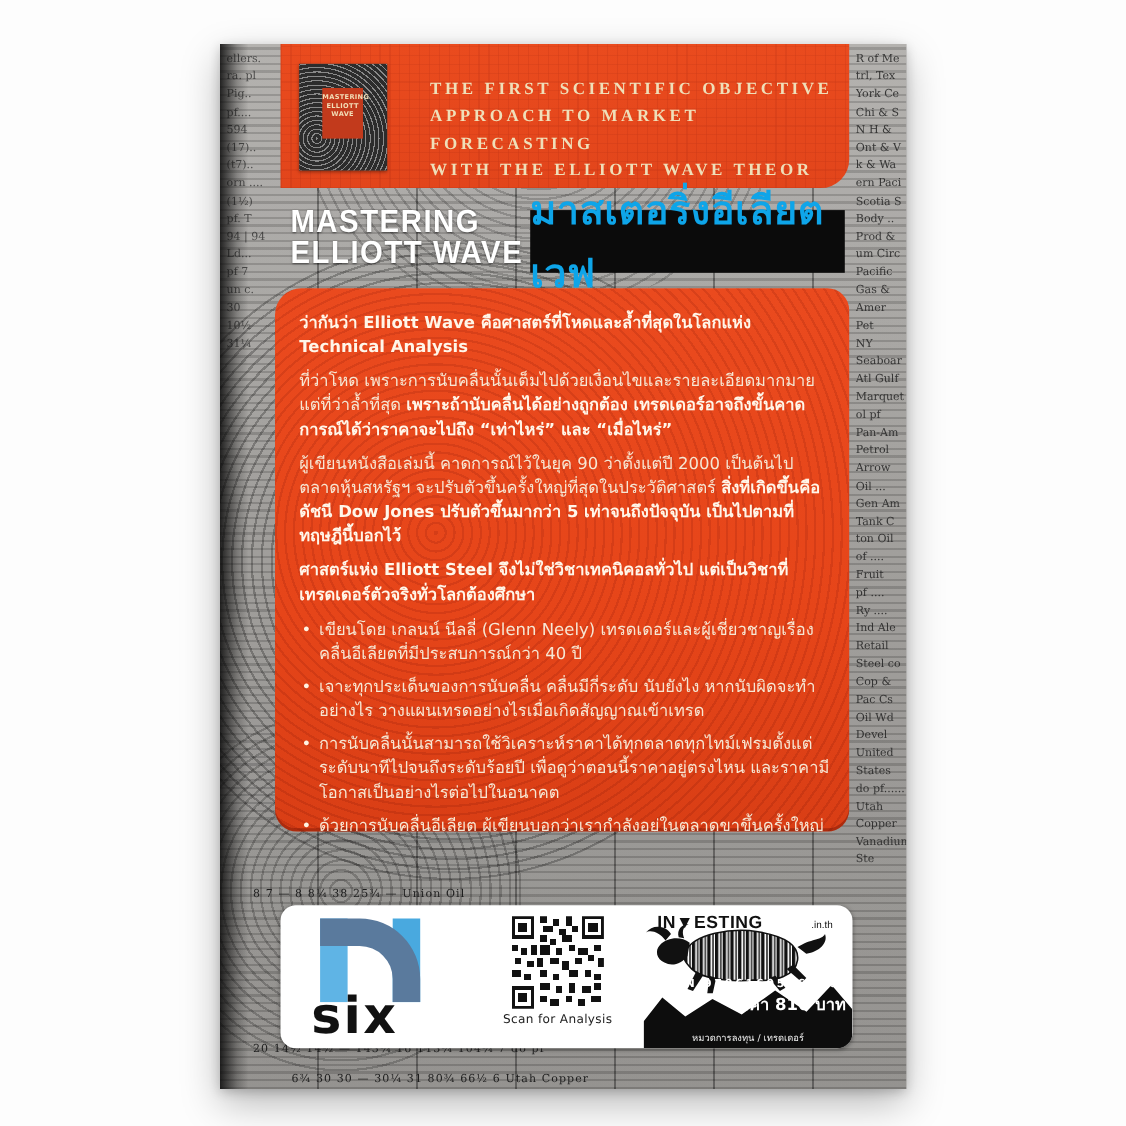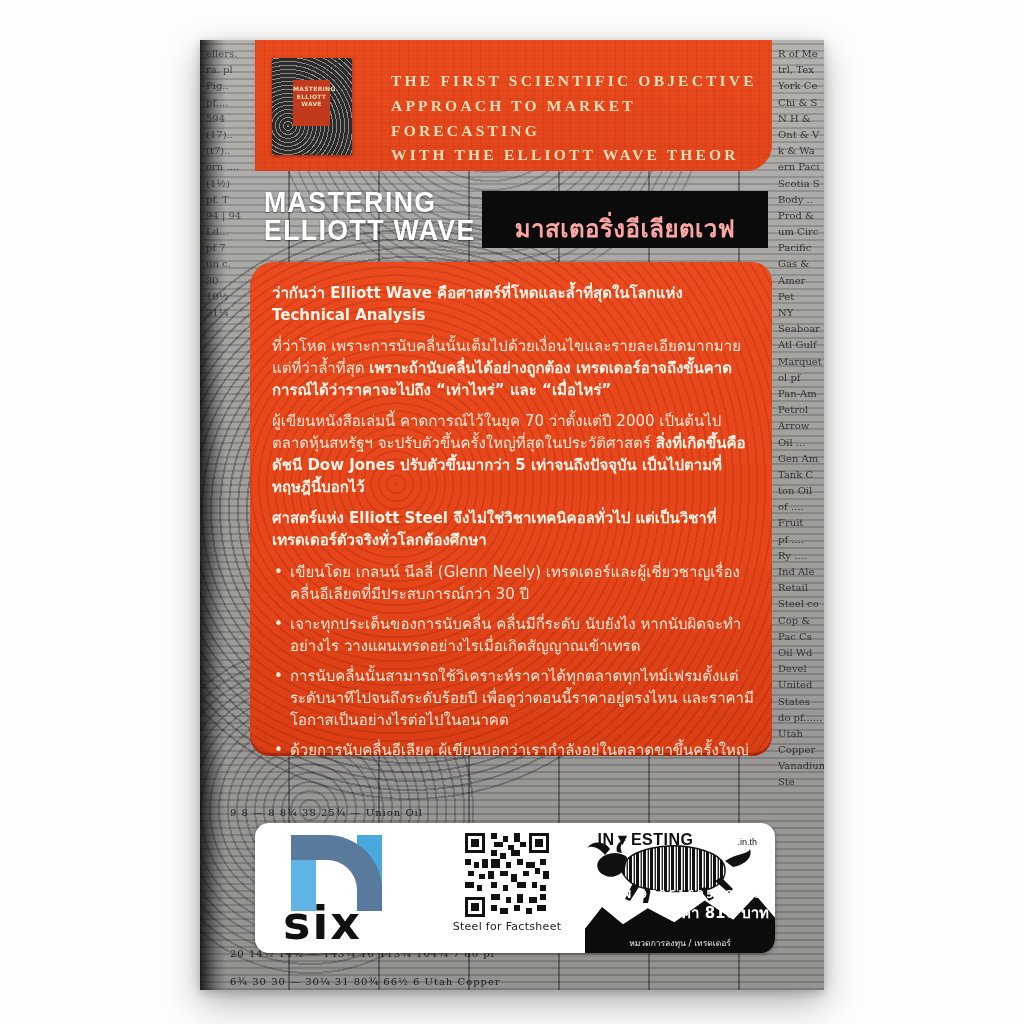--- a/index.html
+++ b/index.html
@@ -27,21 +27,21 @@
   .ring.r1 { left:-80px; top:180px; width:580px; height:580px; }
   .ring.r2 { left:60px;  top:-140px; width:460px; height:380px; opacity:.4; }
   .ring.r3 { left:-60px; top:600px; width:340px; height:340px; opacity:.45; }
   .news-col { position:absolute; top:6px; height:940px; overflow:hidden; color:#222;
     font-family:"DejaVu Serif","Liberation Serif",serif; font-size:10px; line-height:1.62;
     white-space:pre-line; opacity:.85; }
   .news-col.right { left:578px; width:46px; }
   .news-col.left  { left:6px; width:46px; opacity:.7; }
   .ticker { position:absolute; left:30px; width:586px; overflow:hidden; white-space:nowrap;
     font-family:"DejaVu Serif","Liberation Serif",serif; font-size:10px; color:#1d1d1d; letter-spacing:1px; }
-  .ticker.t1 { top:767px; } .ticker.t2 { top:908px; } .ticker.t3 { top:936px; }
+  .ticker.t1 { top:767px; } .ticker.t2 { top:908px; } .ticker.t3 { top:936px;margin-left:35px; }
 
   
   .banner { position:absolute; left:55px; top:0; width:517px; height:131px;
     background:linear-gradient(180deg,#ea4b1e,#e2451b); border-radius:0 0 26px 0; }
   .banner-tape { position:absolute; inset:0; border-radius:0 0 26px 0; opacity:.25;
     background:repeating-linear-gradient(90deg, rgba(120,15,0,.35) 0 1px, transparent 1px 9px),
                repeating-linear-gradient(0deg, rgba(120,15,0,.3) 0 1px, transparent 1px 8px);
     mix-blend-mode:multiply; }
   .thumb { position:absolute; left:17px; top:18px; width:80px; height:97px; background:#4b4b4b;
     overflow:hidden; box-shadow:0 1px 3px rgba(0,0,0,.4);
@@ -54,22 +54,22 @@
   .banner-text { position:absolute; left:112px; top:29px; color:#efdfb9; font-weight:bold;
     font-size:15.5px; letter-spacing:3.2px; line-height:1.6; white-space:pre-line;
     font-family:Liberation Serif, serif;margin-left:24px; }
 
   
   .title-en { position:absolute; left:64px; top:148px; color:#ffffff; font-weight:800;
     font-size:29px; line-height:.98; letter-spacing:1.5px; white-space:pre-line;
     transform:scaleX(.92); transform-origin:left top;
     text-shadow:0 1px 2px rgba(0,0,0,.5); font-family:"Liberation Sans",sans-serif; }
   .title-th { position:absolute; left:282px; top:151px; width:286px; height:57px;
-    background:#0b0b0b; color:#fca5a5; font-weight:bold; font-size:24px;
-    display:flex; align-items:flex-end; justify-content:center; letter-spacing:.5px; }
+    background:#0b0b0b; color:#0ea5e9; font-weight:bold; font-size:36px;
+    display:flex; align-items:center; justify-content:center; letter-spacing:.5px; }
 
   
   .panel { position:absolute; left:50px; top:222px; width:522px; height:494px;
     background:linear-gradient(180deg,#ea4a1e 0%,#e64519 60%,#d93e15 100%);
     border-radius:24px 20px 20px 20px; overflow:hidden;
     box-shadow:inset 0 -3px 0 rgba(90,10,0,.35); }
   .panel-tex { position:absolute; inset:0; opacity:.28; mix-blend-mode:multiply;
     background:repeating-radial-gradient(circle at 28% 45%, rgba(120,15,0,.5) 0 2px, transparent 2px 8px); }
   .panel-inner { position:absolute; inset:0; padding:20px 16px 0 22px; color:#f6e7d4;
     font-size:15px; line-height:1.47; }
@@ -159,21 +159,21 @@
 orn ....
 (1½)
 pf. T
 94 | 94
 Ld...
 pf 7
 un c.
 30
 10½
 31¼</div>
-    <div class="ticker t1">9    8  —       8    8¼      38   25¾  —   Union Oil</div>
+    <div class="ticker t1">8    7  —       8    8¼      38   25¾  —   Union Oil</div>
     <div class="ticker t2">20   14½   14½ —   143¾  16   113¾  104¾   7    do pf</div>
     <div class="ticker t3">6¾   30    30 —    30¼   31    80¾   66½   6    Utah Copper</div>
 
     <div class="banner">
       <div class="banner-tape"></div>
       <div class="thumb">
         <div class="engr"></div>
         <div class="redbox">MASTERING
 ELLIOTT
 WAVE</div>
@@ -187,24 +187,24 @@
 ELLIOTT WAVE</div>
     <div class="title-th">
       <span>มาสเตอริ่งอีเลียตเวฟ</span>
     </div>
 
     <div class="panel">
       <div class="panel-tex"></div>
       <div class="panel-inner">
         <p><span class="b">ว่ากันว่า Elliott Wave คือศาสตร์ที่โหดและล้ำที่สุดในโลกแห่ง Technical Analysis</span></p>
         <p><span>ที่ว่าโหด เพราะการนับคลื่นนั้นเต็มไปด้วยเงื่อนไขและรายละเอียดมากมาย แต่ที่ว่าล้ำที่สุด </span><span class="b">เพราะถ้านับคลื่นได้อย่างถูกต้อง เทรดเดอร์อาจถึงขั้นคาดการณ์ได้ว่าราคาจะไปถึง “เท่าไหร่” และ “เมื่อไหร่”</span></p>
-        <p><span>ผู้เขียนหนังสือเล่มนี้ คาดการณ์ไว้ในยุค 70 ว่าตั้งแต่ปี 2000 เป็นต้นไป ตลาดหุ้นสหรัฐฯ จะปรับตัวขึ้นครั้งใหญ่ที่สุดในประวัติศาสตร์ </span><span class="b">สิ่งที่เกิดขึ้นคือ ดัชนี Dow Jones ปรับตัวขึ้นมากว่า 5 เท่าจนถึงปัจจุบัน เป็นไปตามที่ทฤษฎีนี้บอกไว้</span></p>
+        <p><span>ผู้เขียนหนังสือเล่มนี้ คาดการณ์ไว้ในยุค 90 ว่าตั้งแต่ปี 2000 เป็นต้นไป ตลาดหุ้นสหรัฐฯ จะปรับตัวขึ้นครั้งใหญ่ที่สุดในประวัติศาสตร์ </span><span class="b">สิ่งที่เกิดขึ้นคือ ดัชนี Dow Jones ปรับตัวขึ้นมากว่า 5 เท่าจนถึงปัจจุบัน เป็นไปตามที่ทฤษฎีนี้บอกไว้</span></p>
         <p><span class="b">ศาสตร์แห่ง Elliott Steel จึงไม่ใช่วิชาเทคนิคอลทั่วไป แต่เป็นวิชาที่เทรดเดอร์ตัวจริงทั่วโลกต้องศึกษา</span></p>
         <ul class="points">
-          <li>เขียนโดย เกลนน์ นีลลี่ (Glenn Neely) เทรดเดอร์และผู้เชี่ยวชาญเรื่องคลื่นอีเลียตที่มีประสบการณ์กว่า 30 ปี</li>
+          <li>เขียนโดย เกลนน์ นีลลี่ (Glenn Neely) เทรดเดอร์และผู้เชี่ยวชาญเรื่องคลื่นอีเลียตที่มีประสบการณ์กว่า 40 ปี</li>
           <li>เจาะทุกประเด็นของการนับคลื่น คลื่นมีกี่ระดับ นับยังไง หากนับผิดจะทำอย่างไร วางแผนเทรดอย่างไรเมื่อเกิดสัญญาณเข้าเทรด</li>
           <li>การนับคลื่นนั้นสามารถใช้วิเคราะห์ราคาได้ทุกตลาดทุกไทม์เฟรมตั้งแต่ระดับนาทีไปจนถึงระดับร้อยปี เพื่อดูว่าตอนนี้ราคาอยู่ตรงไหน และราคามีโอกาสเป็นอย่างไรต่อไปในอนาคต</li>
           <li>ด้วยการนับคลื่นอีเลียต ผู้เขียนบอกว่าเรากำลังอยู่ในตลาดขาขึ้นครั้งใหญ่ และดัชนี Dow Jones จะไปถึง 100,000 จุดได้ ภายในปี 2060</li>
         </ul>
         <p><span>ในการเทรดนั้นไม่มีใครรู้อนาคต แต่ทฤษฎีคลื่นจะมาบอกคุณว่าเราสามารถ “คาดการณ์” อนาคตได้จากการศึกษาราคาในอดีต ด้วยศาสตร์แห่งการนับคลื่นใน </span></p>
       </div>
     </div>
 
     <div class="card">
 
@@ -265,21 +265,21 @@
               <rect x="18" y="21" width="2" height="3"></rect>
             <rect x="22" y="22" width="3" height="2"></rect>
               <rect x="26" y="21" width="2" height="2"></rect>
             <rect x="9" y="25" width="2" height="2"></rect>
               <rect x="12" y="26" width="3" height="2"></rect>
               <rect x="17" y="25" width="2" height="2"></rect>
             <rect x="21" y="26" width="2" height="2"></rect>
               <rect x="25" y="25" width="3" height="2"></rect>
           </g>
         </svg>
-        <div class="qr-caption">Steel for Factsheet</div>
+        <div class="qr-caption">Scan for Analysis</div>
       </div>
 
       <div class="investing">
         <span>IN▼ESTING</span><span class="suffix">.in.th</span>
       </div>
 
       <div class="bull-zone">
         <svg class="bull" viewBox="0 0 170 66">
           <defs>
             <pattern id="barcode" width="7" height="66" patternUnits="userSpaceOnUse">

